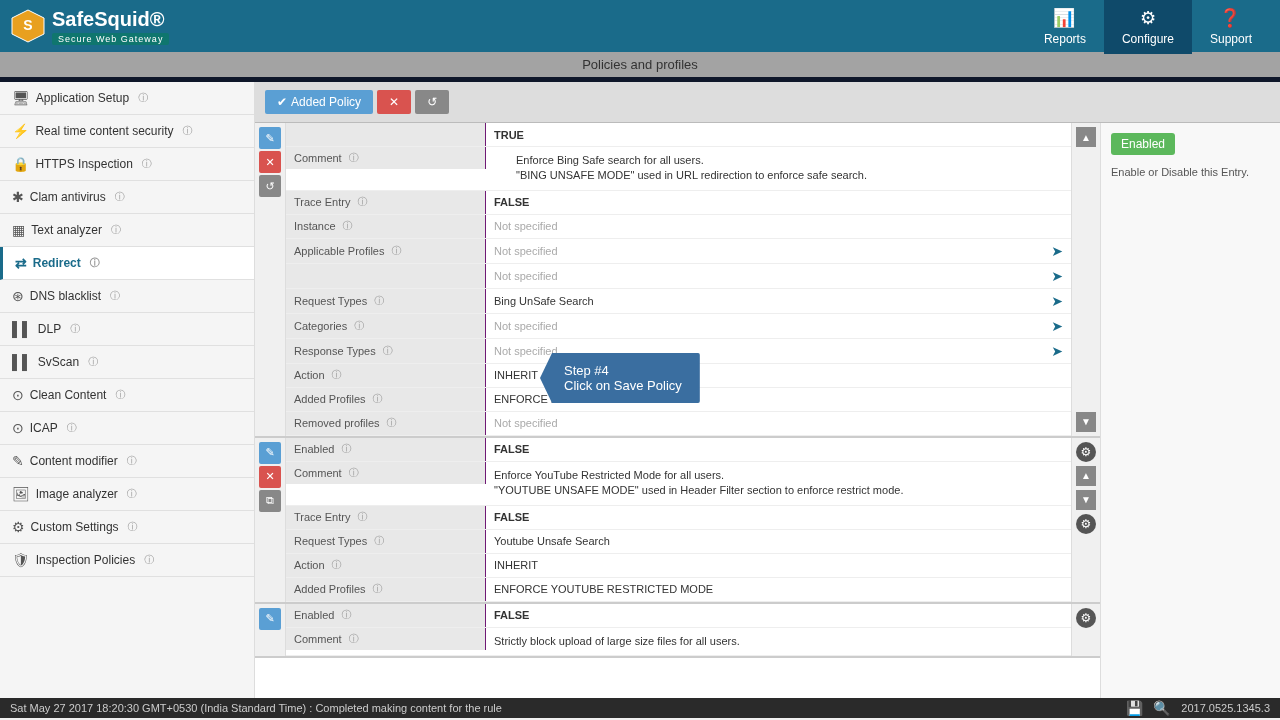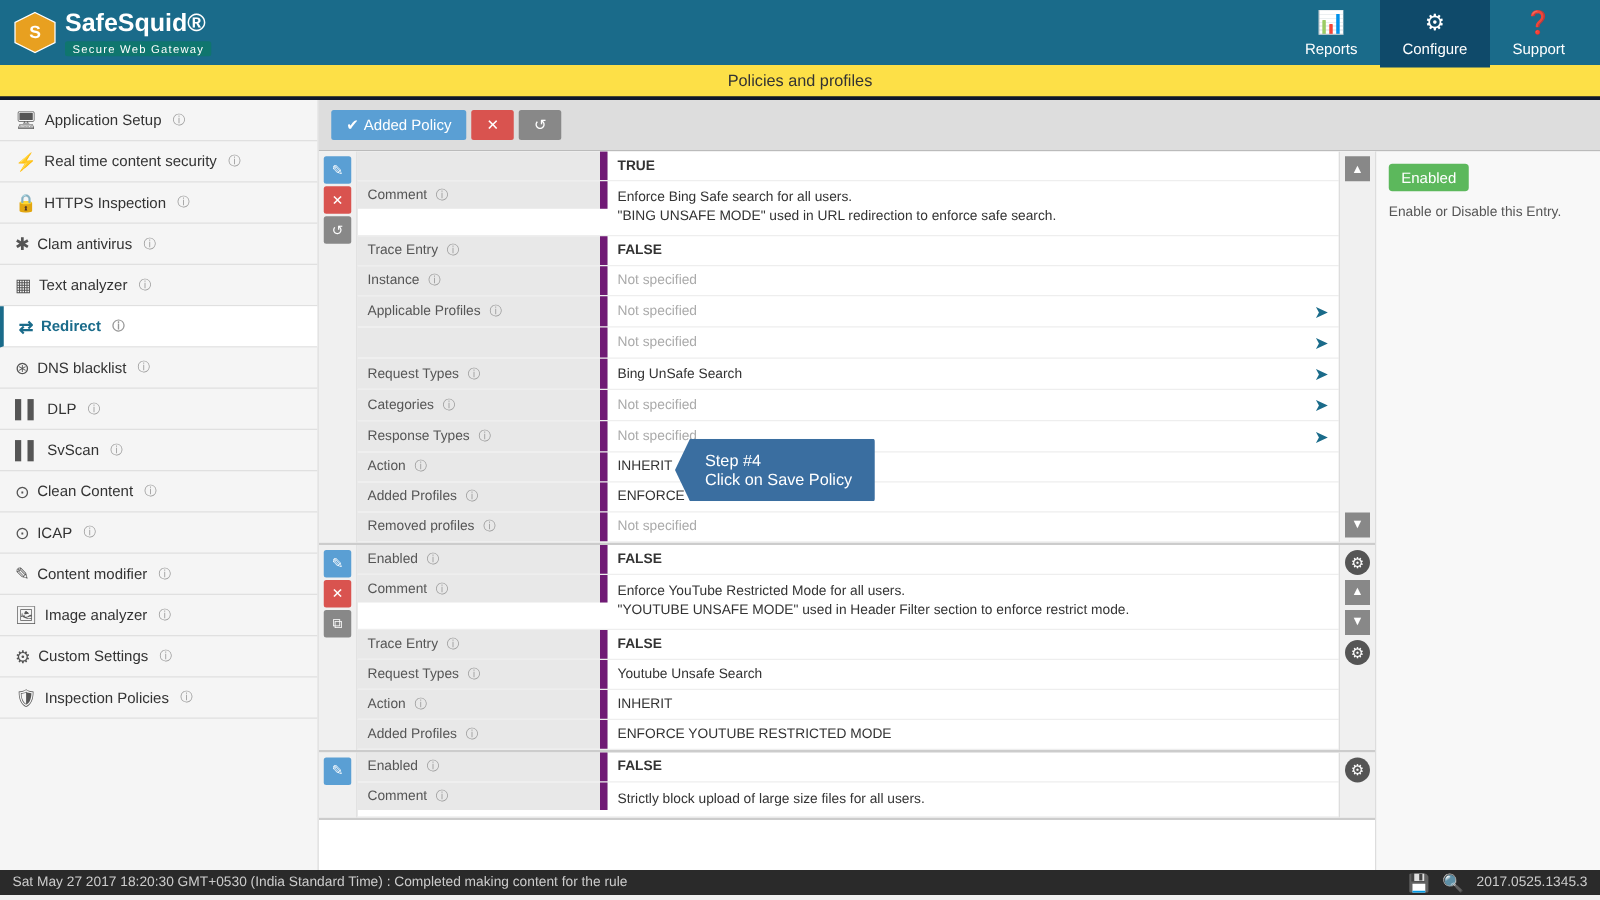--- a/index.html
+++ b/index.html
@@ -47,22 +47,22 @@
       font-size: 12px;
       gap: 3px;
     }
     .header-nav-item.active {
       background: #0f4a6a;
     }
     .nav-icon { font-size: 18px; }
 
     
     .sub-header {
-      background: #fde047;
-      border-bottom: 3px solid #0f172a;
+      background: #a3a3a3;
+      border-bottom: 5px solid #0f172a;
       text-align: center;
       padding: 5px;
       font-size: 13px;
       color: #333;
     }
 
     
     .main-layout {
       display: flex;
       height: calc(720px - 52px - 28px - 24px);
@@ -172,21 +172,21 @@
       border-bottom: 1px solid #eee;
       min-height: 24px;
     }
     .policy-row-label {
       background: #e8e8e8;
       width: 200px;
       min-width: 200px;
       padding: 4px 8px;
       font-size: 11px;
       color: #555;
-      border-right: 6px solid #701a75;
+      border-right: 1px solid #701a75;
       display: flex;
       align-items: center;
       gap: 4px;
     }
     .policy-row-value {
       flex: 1;
       padding: 4px 8px;
       font-size: 11px;
       color: #333;
       display: flex;
@@ -439,21 +439,21 @@
             </div>
             <div class="policy-rows">
 
               <div class="policy-row">
                 <div class="policy-row-label"></div>
                 <div class="policy-row-value true-val">TRUE</div>
               </div>
 
               <div class="policy-row" style="align-items:flex-start;">
                 <div class="policy-row-label">Comment <span class="help-icon">ⓘ</span></div>
-                <div class="policy-row-value comment-val" style="font-size:11px;line-height:1.4;">
+                <div class="policy-row-value comment-val" style="font-size:11px;line-height:1.4;margin-left:22px;">
                   Enforce Bing Safe search for all users.<br>
                   "BING UNSAFE MODE" used in URL redirection to enforce safe search.
                 </div>
               </div>
 
               <div class="policy-row">
                 <div class="policy-row-label">Trace Entry <span class="help-icon">ⓘ</span></div>
                 <div class="policy-row-value false-val">FALSE</div>
               </div>
 

